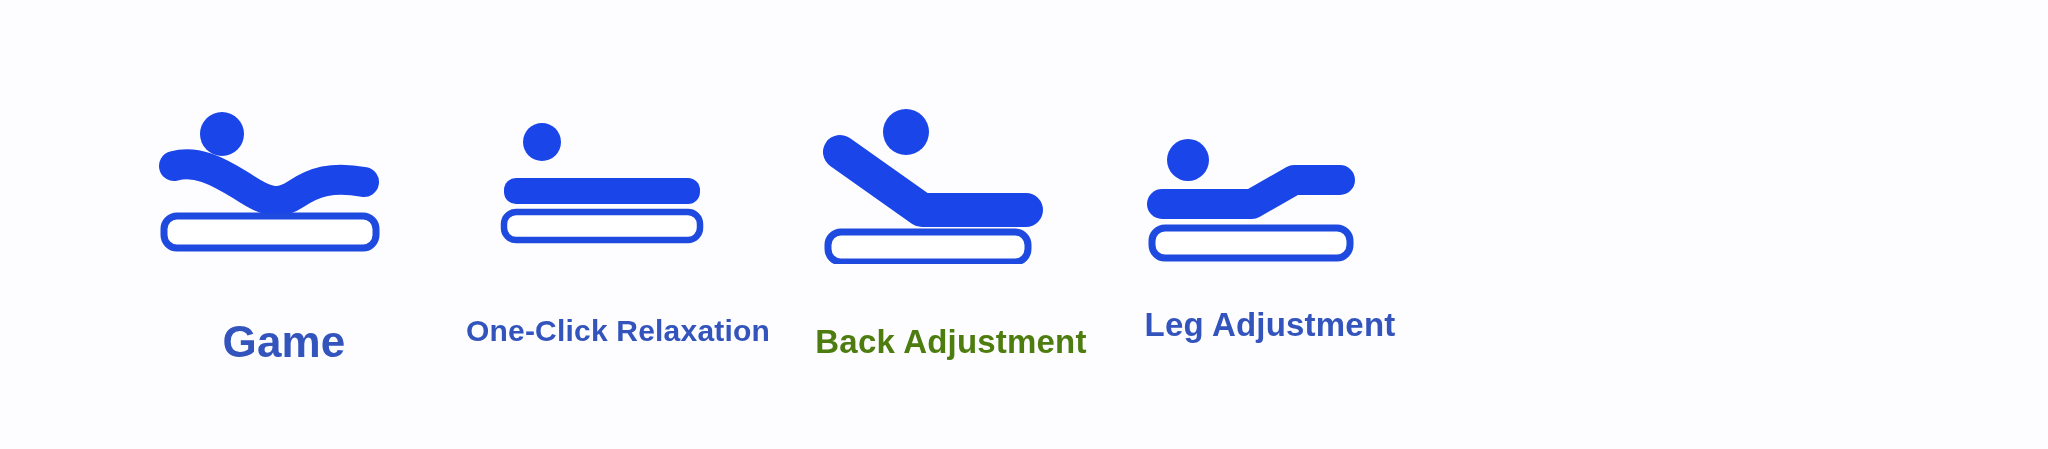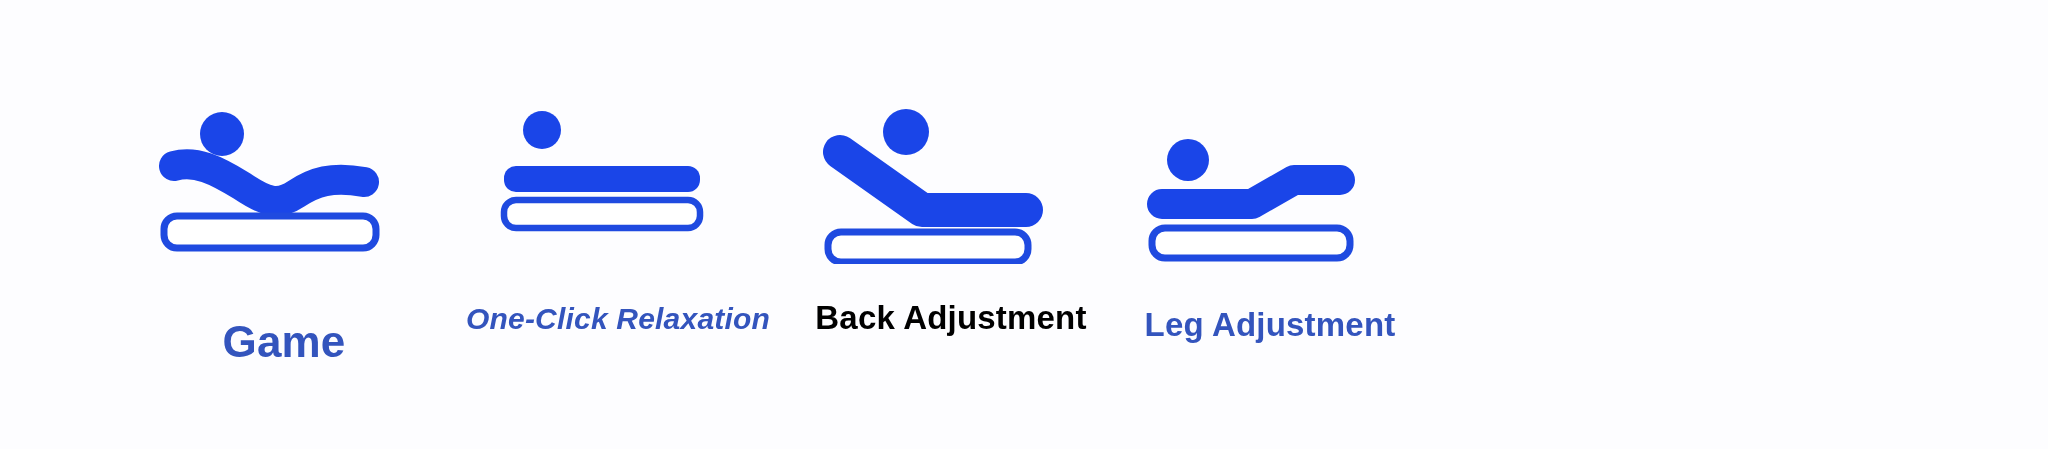--- a/index.html
+++ b/index.html
@@ -43,27 +43,27 @@
   .feature-label {
     white-space: nowrap;
     font-weight: bold;
     letter-spacing: 0.2px;
     text-align: center;
     line-height: 1;
   }
 
   
   #card-0 { left: 150px;  top: 104px; width: 268px; }
-  #card-1 { left: 494px;  top: 92px; width: 248px; font-style: italic; }
+  #card-1 { left: 494px;  top: 104px; width: 248px; }
   #card-2 { left: 818px;  top: 104px; width: 266px; }
   #card-3 { left: 1144px; top: 104px; width: 252px; }
 
   #card-0 .feature-label { font-size: 44px; color: #3354bd; margin-top: 52px; }
   #card-1 .feature-label { font-size: 30px; color: #3354bd; margin-top: 68px; }
-  #card-2 .feature-label { font-size: 33px; color: #000000; margin-top: 33px; }
+  #card-2 .feature-label { font-size: 33px; color: #4d7c0f; margin-top: 57px; }
   #card-3 .feature-label { font-size: 33px; color: #3354bd; margin-top: 40px; }
 </style>
 </head>
 <body>
 
 <div class="screen">
   <div class="feature-row">
 
     <div class="feature-card" id="card-0">
       <span class="feature-icon">

